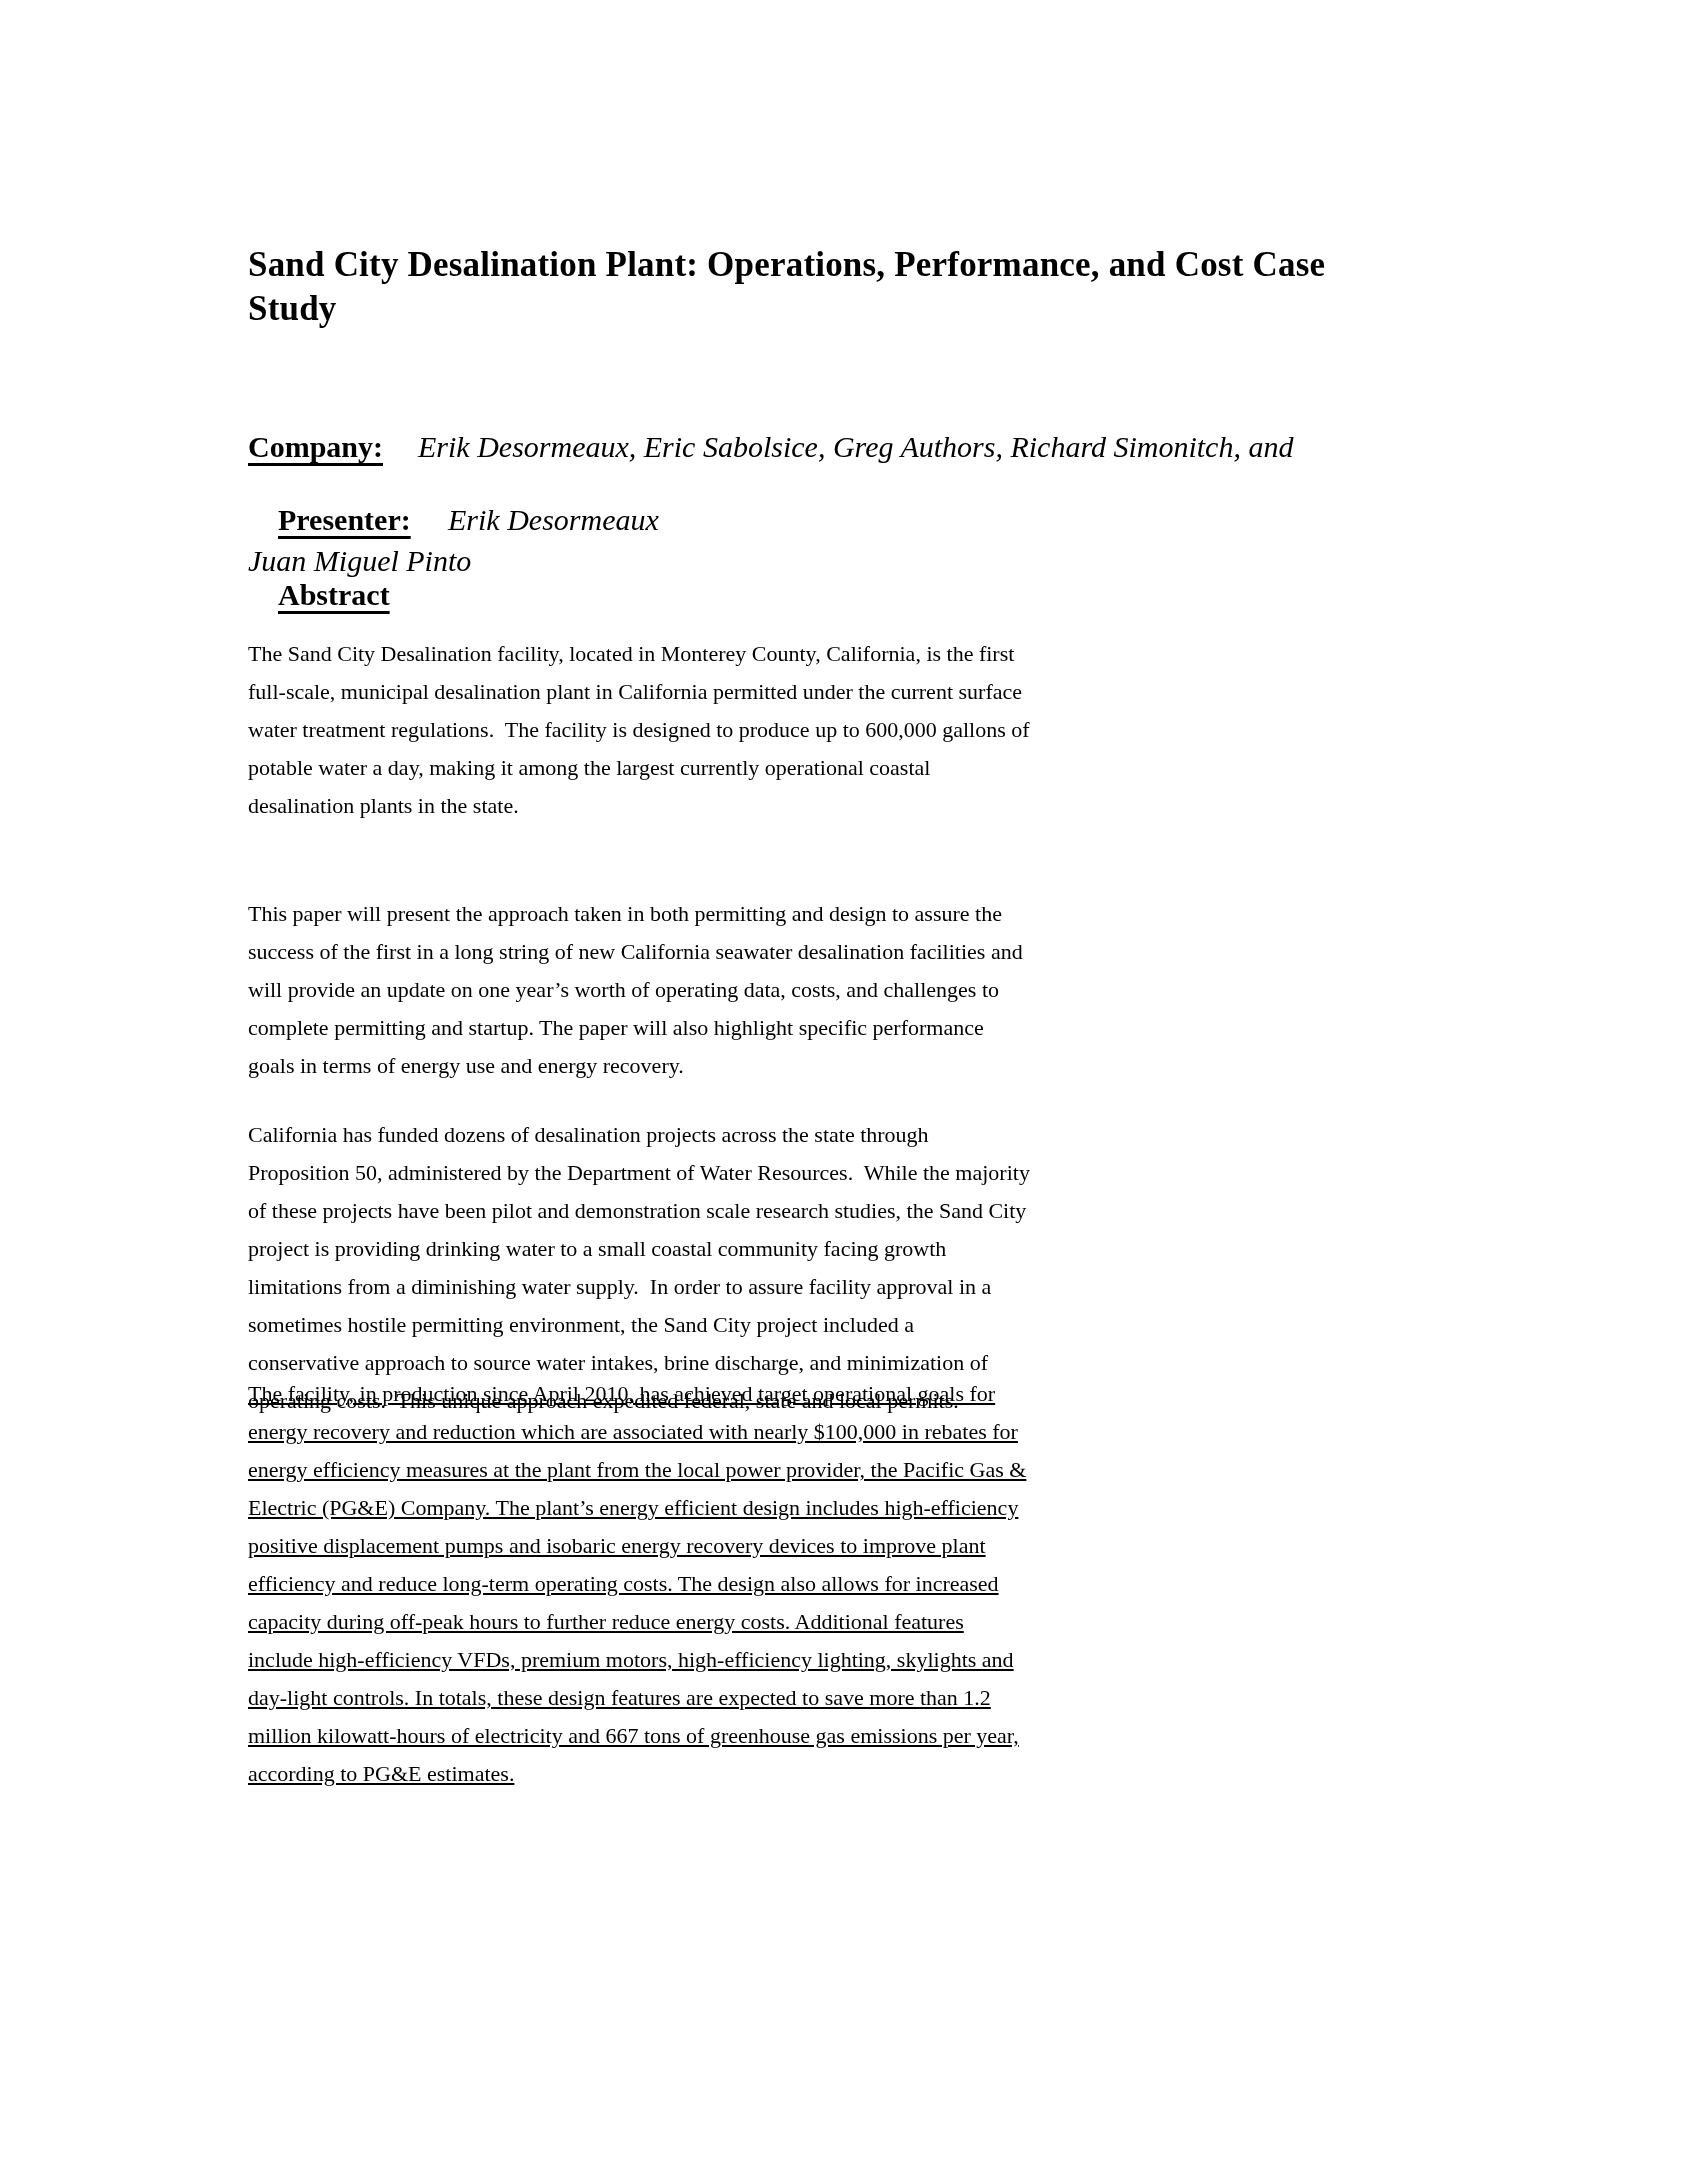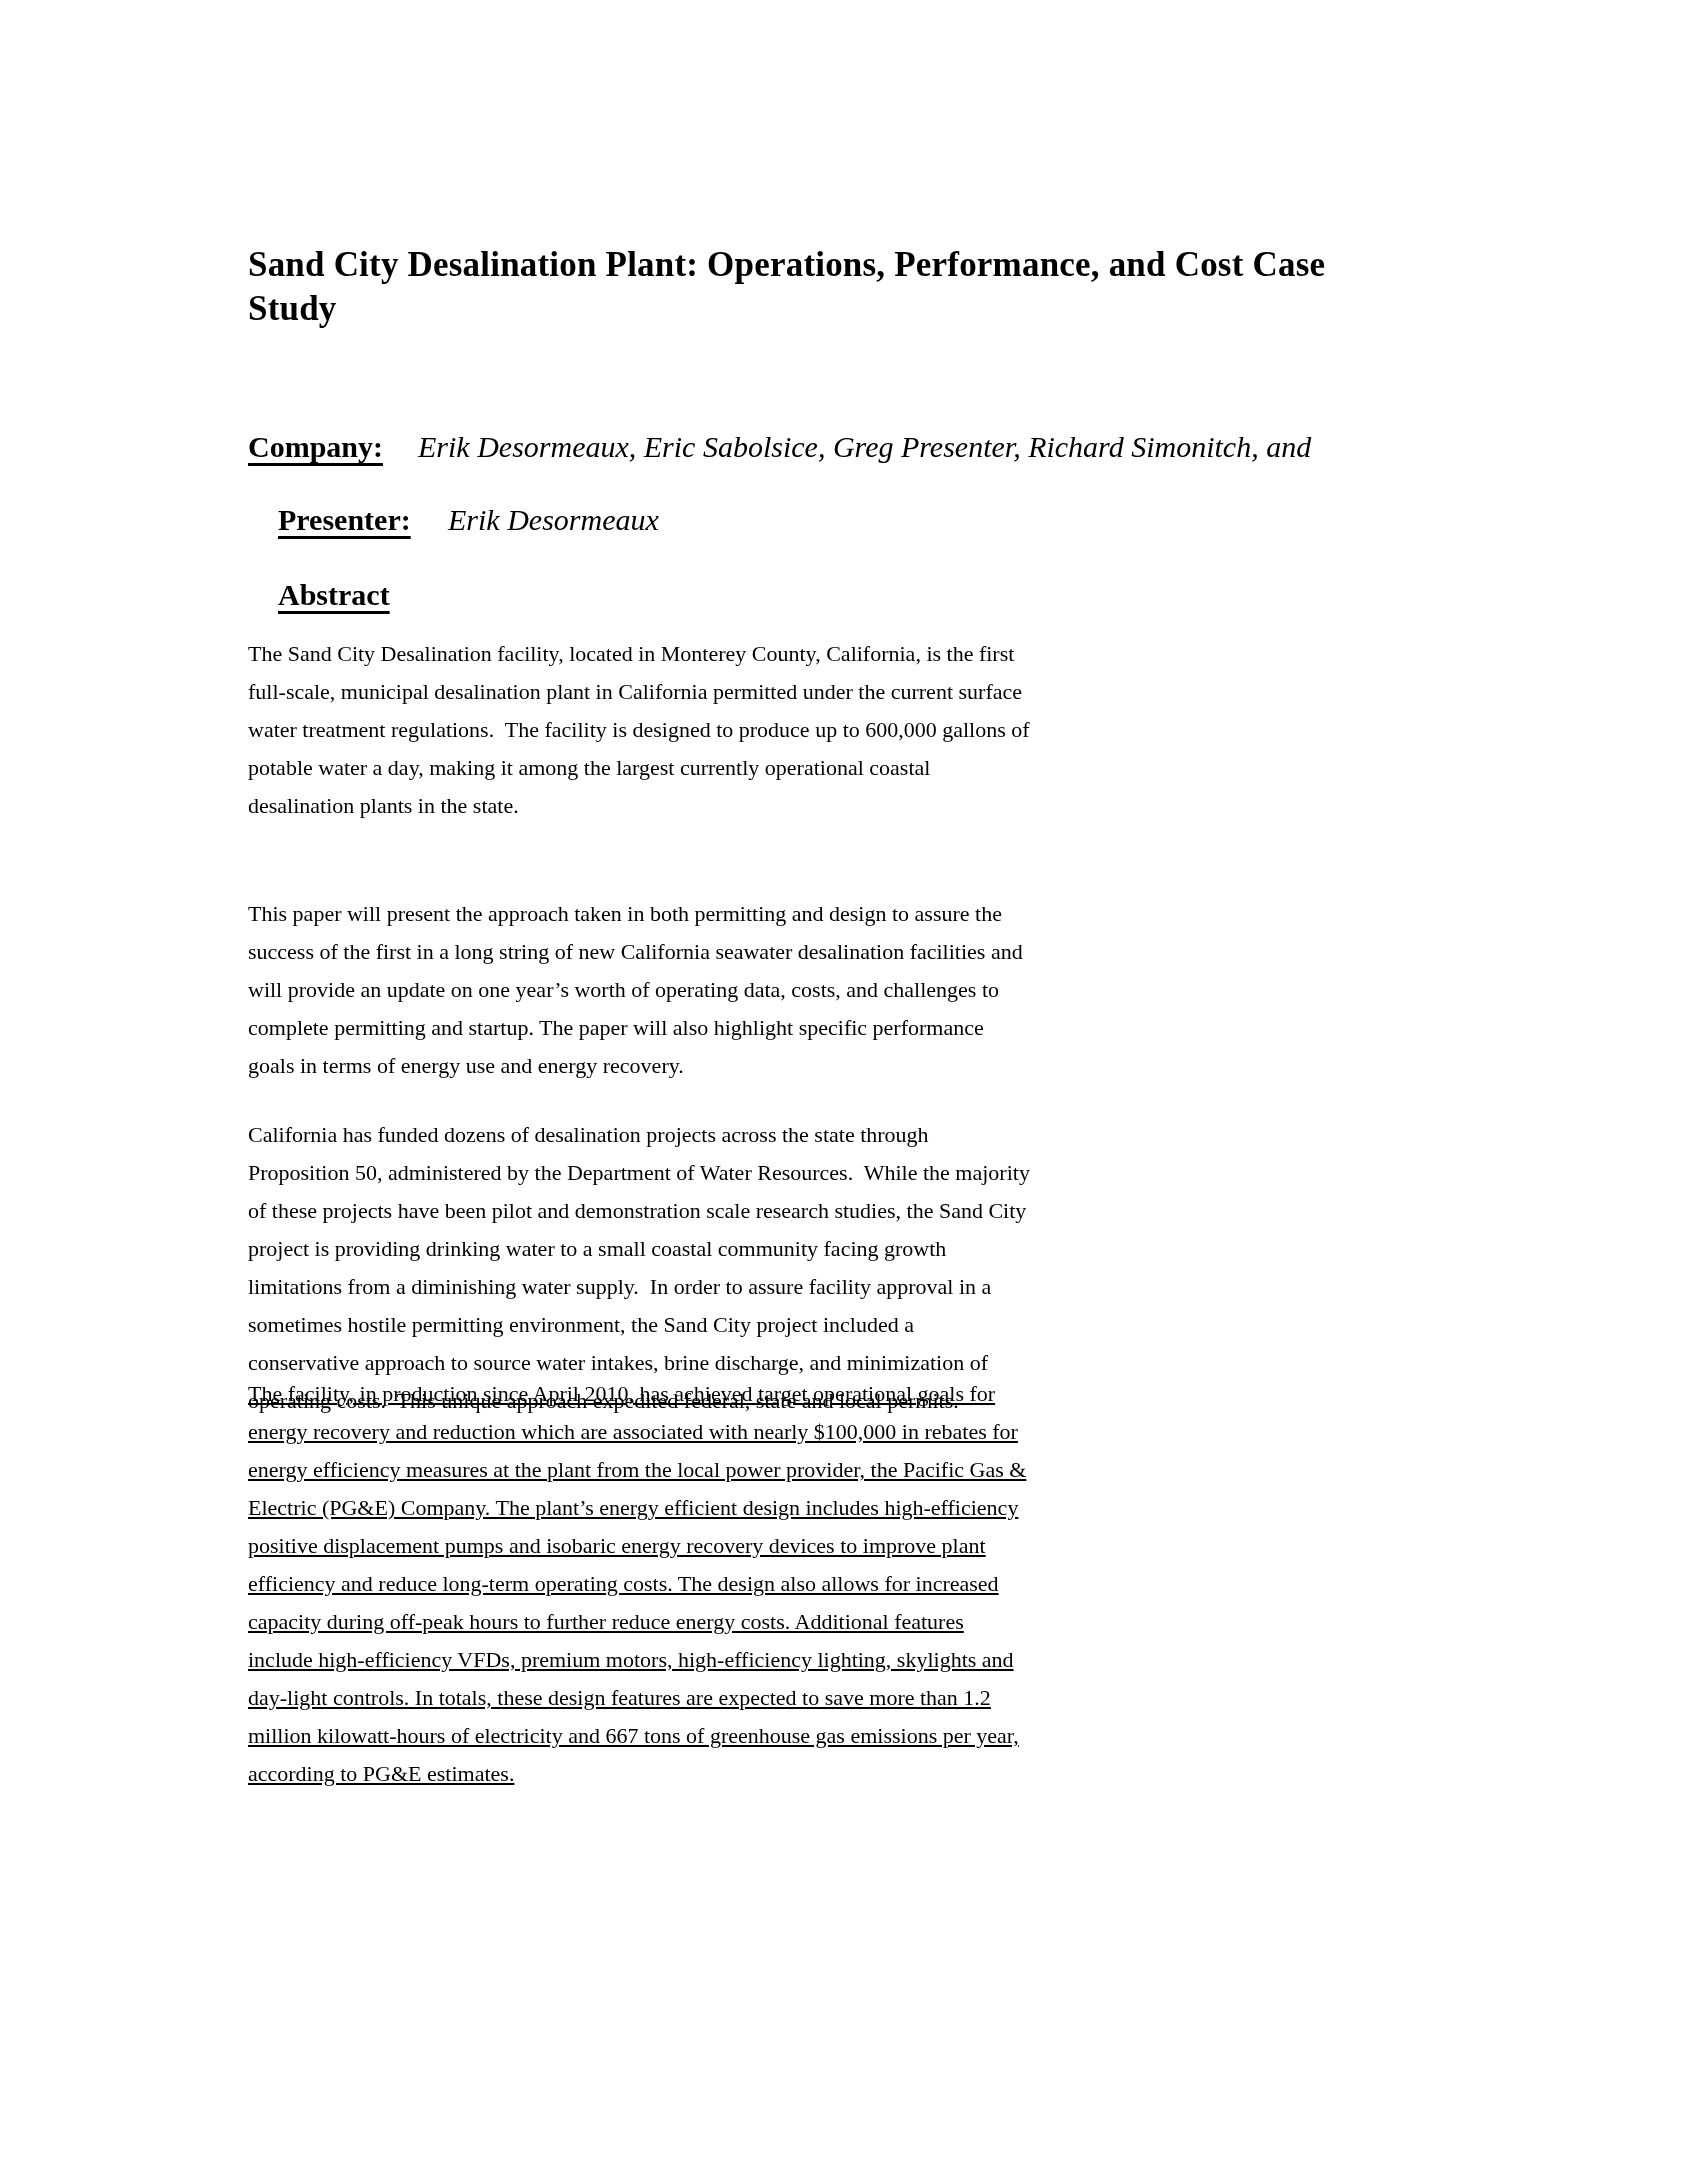--- a/index.html
+++ b/index.html
@@ -67,21 +67,22 @@
 </style>
 </head>
 <body>
 
 <div class="page">
 
   <h1 class="block doc-title">Sand City Desalination Plant: Operations, Performance, and Cost Case
 Study</h1>
 
   <div class="block meta-line authors-block">
-    <div><span class="label-cell"><span class="underlined">Company:</span></span><span class="italic">Erik Desormeaux, Eric Sabolsice, Greg Presenter, Richard Simonitch, and</span></div>
+    <div><span class="label-cell"><span class="underlined">Company:</span></span><span class="italic">Erik Desormeaux, Eric Sabolsice, Greg Authors, Richard Simonitch, and</span></div>
+    <div class="italic">Juan Miguel Pinto</div>
   </div>
 
   <div class="block meta-line abstract-block">
     <span class="underlined">Abstract</span>
   </div>
 
   <div class="block meta-line presenter-block">
     <span class="label-cell"><span class="underlined">Presenter:</span></span><span class="italic">Erik Desormeaux</span>
   </div>
 

